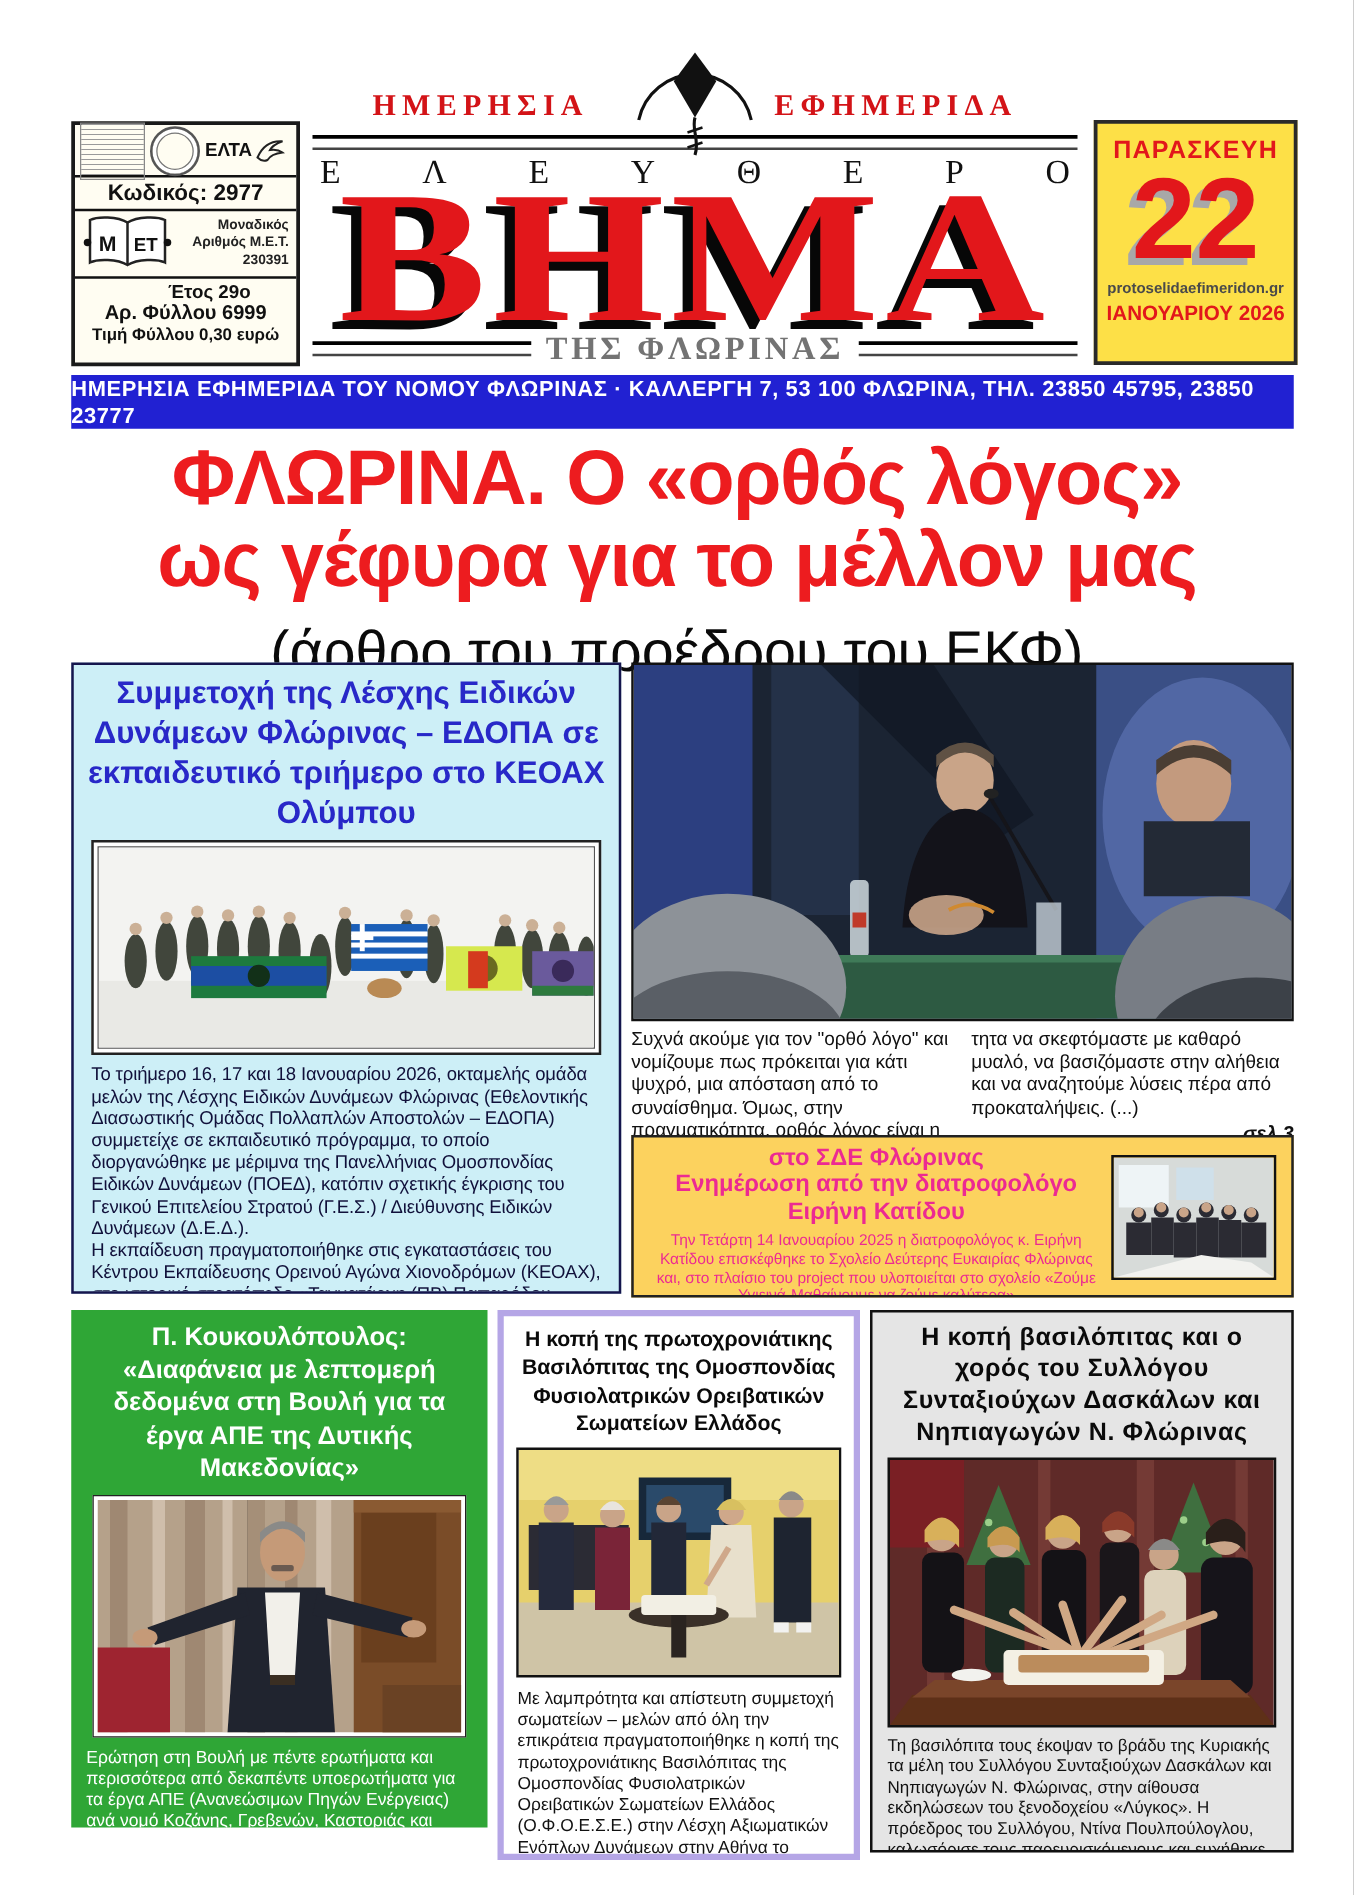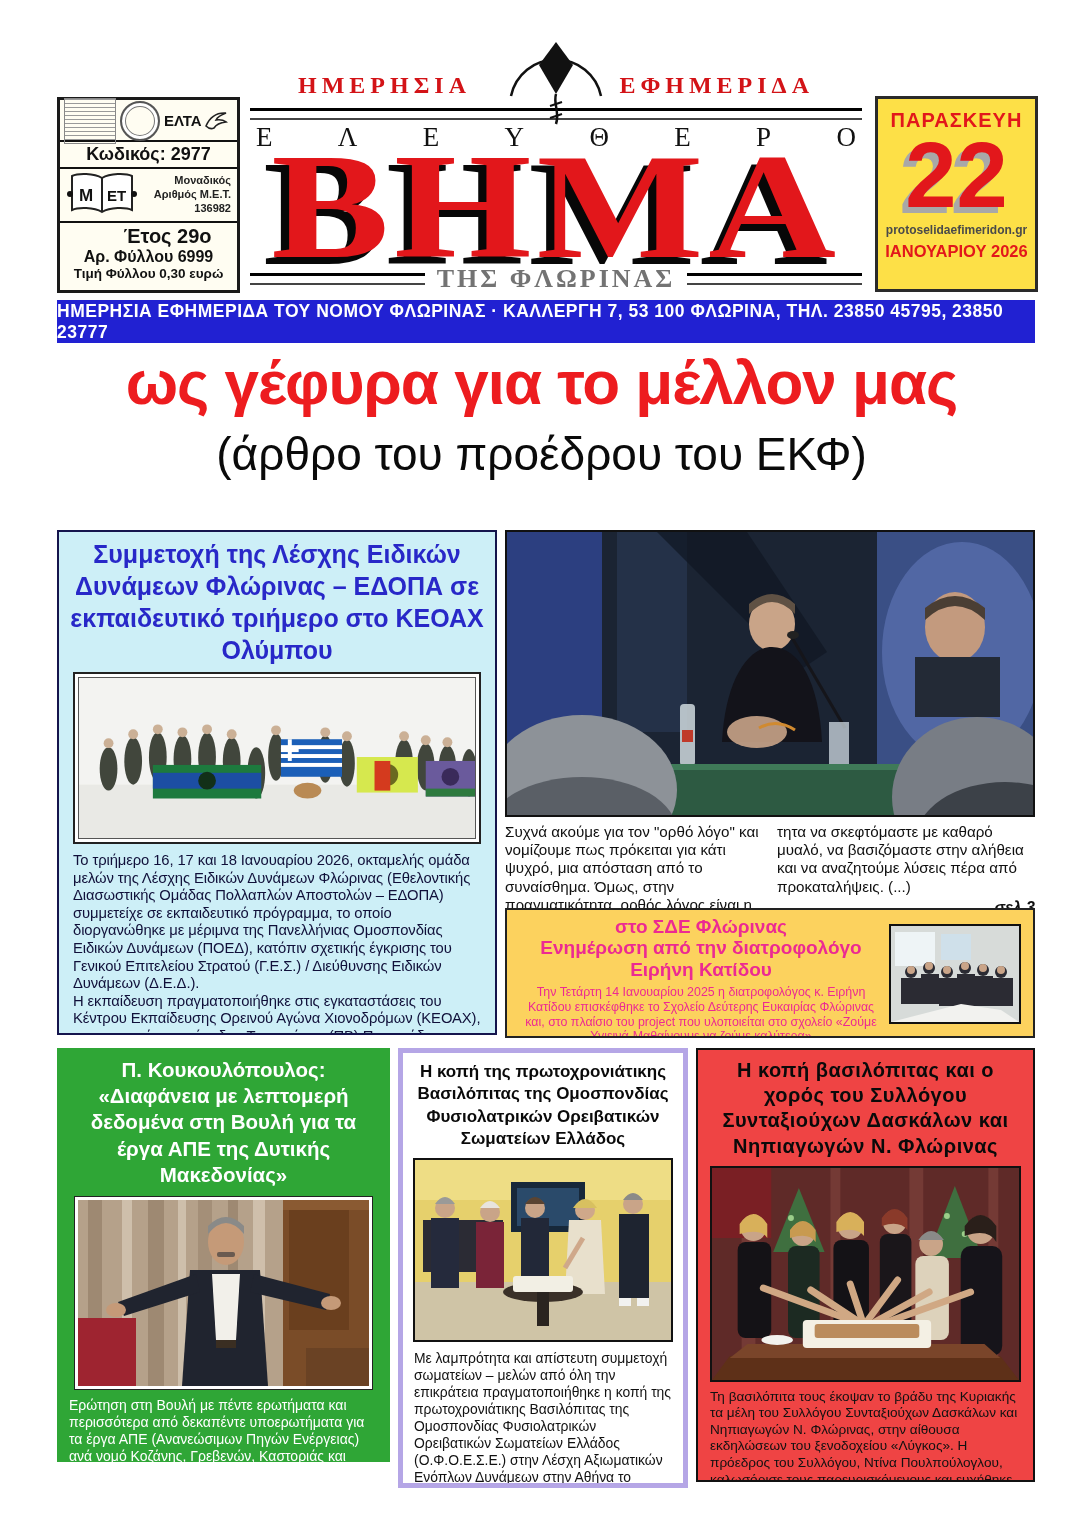--- a/index.html
+++ b/index.html
@@ -14,21 +14,21 @@
   .tiny-print{width:50px;height:44px;border:1px solid #888;
               background:repeating-linear-gradient(#9a9a9a 0 1px,transparent 1px 4px);}
   .round-stamp{width:36px;height:36px;border-radius:50%;border:2px solid #555;
                box-shadow:inset 0 0 0 3px #fff,inset 0 0 0 4px #777;}
   .elta-wrap{display:flex;align-items:center;gap:2px;font-weight:bold;font-size:15px;color:#111;}
   .ib-div{border-top:2px solid #111;}
   .ib-code{text-align:center;font-weight:bold;font-size:18px;color:#111;padding:2px 0;}
   .met-row{display:flex;align-items:center;justify-content:space-between;padding:3px 6px;height:52px;box-sizing:border-box;}
   .met-label{text-align:right;font-size:11px;font-weight:600;color:#222;line-height:1.25;}
   .ib-bottom{text-align:center;color:#111;padding-top:2px;}
-  .ib-year{font-size:20px;font-weight:bold;padding-left:38px;}
+  .ib-year{font-size:15px;font-weight:bold;padding-left:38px;}
   .ib-issue{font-size:16px;font-weight:bold;}
   .ib-price{font-size:13.5px;font-weight:bold;}
 
   
   .masthead{left:250px;top:42px;width:612px;height:252px;}
   .mh-labels{position:absolute;top:30px;left:0;right:0;display:flex;justify-content:space-between;
              padding:0 48px;font-family:"Liberation Serif",serif;font-weight:bold;font-size:24px;
              color:#d31317;letter-spacing:5px;}
   .mh-rule{position:absolute;top:66px;left:0;right:0;height:7px;
            border-top:3px solid #000;border-bottom:2px solid #444;}
@@ -95,21 +95,21 @@
   .koukou-frame svg{display:block;width:100%;}
   .koukou-body{padding:7px 12px 0;font-size:14px;line-height:1.2;}
 
   .ofoese-box{left:398px;top:1048px;width:290px;height:440px;border:5px solid #b5a6e6;background:#fff;
               box-sizing:border-box;overflow:hidden;}
   .ofoese-title{color:#0a0a0a;font-weight:bold;font-size:17px;text-align:center;line-height:1.32;padding:8px 6px 4px;}
   .ofoese-photo{margin:3px 10px 0;border:2px solid #111;}
   .ofoese-photo svg{display:block;width:100%;}
   .ofoese-body{padding:8px 11px 0;font-size:13.9px;line-height:1.23;color:#111;}
 
-  .dask-box{left:696px;top:1048px;width:339px;height:434px;background:#ef4444;border:2px solid #111;
+  .dask-box{left:696px;top:1048px;width:339px;height:434px;background:#e5e5e5;border:2px solid #111;
             box-sizing:border-box;overflow:hidden;}
   .dask-title{color:#0a0a0a;font-weight:bold;font-size:20px;text-align:center;line-height:1.26;
               letter-spacing:0.5px;padding:8px 6px 4px;}
   .dask-photo{margin:3px 12px 0;border:2px solid #111;}
   .dask-photo svg{display:block;width:100%;}
   .dask-body{padding:7px 12px 0;font-size:13.6px;line-height:1.22;color:#111;}
 </style>
 </head>
 <body>
 
@@ -134,21 +134,21 @@
         <path d="M36,6 C28,1 12,1 6,4 L6,38 C12,35 28,35 36,40 C44,35 60,35 66,38 L66,4 C60,1 44,1 36,6 Z" fill="#fff" stroke="#222" stroke-width="2"></path>
         <line x1="36" y1="6" x2="36" y2="40" stroke="#222" stroke-width="2"></line>
         <circle cx="4" cy="22" r="3" fill="#111"></circle>
         <circle cx="68" cy="22" r="3" fill="#111"></circle>
         <text x="13" y="29" font-size="17" font-weight="bold" font-family="Liberation Sans, sans-serif" fill="#111">Μ</text>
         <text x="41" y="29" font-size="15" font-weight="bold" font-family="Liberation Sans, sans-serif" fill="#111">ΕΤ</text>
       </svg>
       <div class="met-label">
         <div>Μοναδικός</div>
         <div>Αριθμός Μ.Ε.Τ.</div>
-        <div>136982</div>
+        <div>230391</div>
       </div>
     </div>
     <div class="ib-div"></div>
     <div class="ib-bottom">
       <div class="ib-year">Έτος 29ο</div>
       <div class="ib-issue">Αρ. Φύλλου 6999</div>
       <div class="ib-price">Τιμή Φύλλου 0,30 ευρώ</div>
     </div>
   </div>
 
@@ -187,20 +187,21 @@
   <div class="abs date-box">
     <div class="db-day">ΠΑΡΑΣΚΕΥΗ</div>
     <div class="db-num">22</div>
     <div class="db-site">protoselidaefimeridon.gr</div>
     <div class="db-month">ΙΑΝΟΥΑΡΙΟΥ 2026</div>
   </div>
 
   <div class="abs addr-bar">ΗΜΕΡΗΣΙΑ ΕΦΗΜΕΡΙΔΑ ΤΟΥ ΝΟΜΟΥ ΦΛΩΡΙΝΑΣ · ΚΑΛΛΕΡΓΗ 7, 53 100 ΦΛΩΡΙΝΑ, ΤΗΛ. 23850 45795,  23850 23777</div>
 
   <div class="abs lead">
+    <div class="lead-red">ΦΛΩΡΙΝΑ. Ο «ορθός λόγος»</div>
     <div class="lead-red">ως γέφυρα για το μέλλον μας</div>
     <div class="lead-sub">(άρθρο του προέδρου του ΕΚΦ)</div>
   </div>
 
   <div class="abs edopa-box">
     <div class="edopa-title">Συμμετοχή της Λέσχης Ειδικών Δυνάμεων Φλώρινας – ΕΔΟΠΑ σε εκπαιδευτικό τριήμερο στο ΚΕΟΑΧ Ολύμπου</div>
     <div class="photo-frame">
       <svg viewBox="0 0 402 162" height="162" preserveAspectRatio="none">
         <rect width="402" height="162" fill="#f3f3f1"></rect>
         <rect y="108" width="402" height="54" fill="#e9e9e5"></rect>

